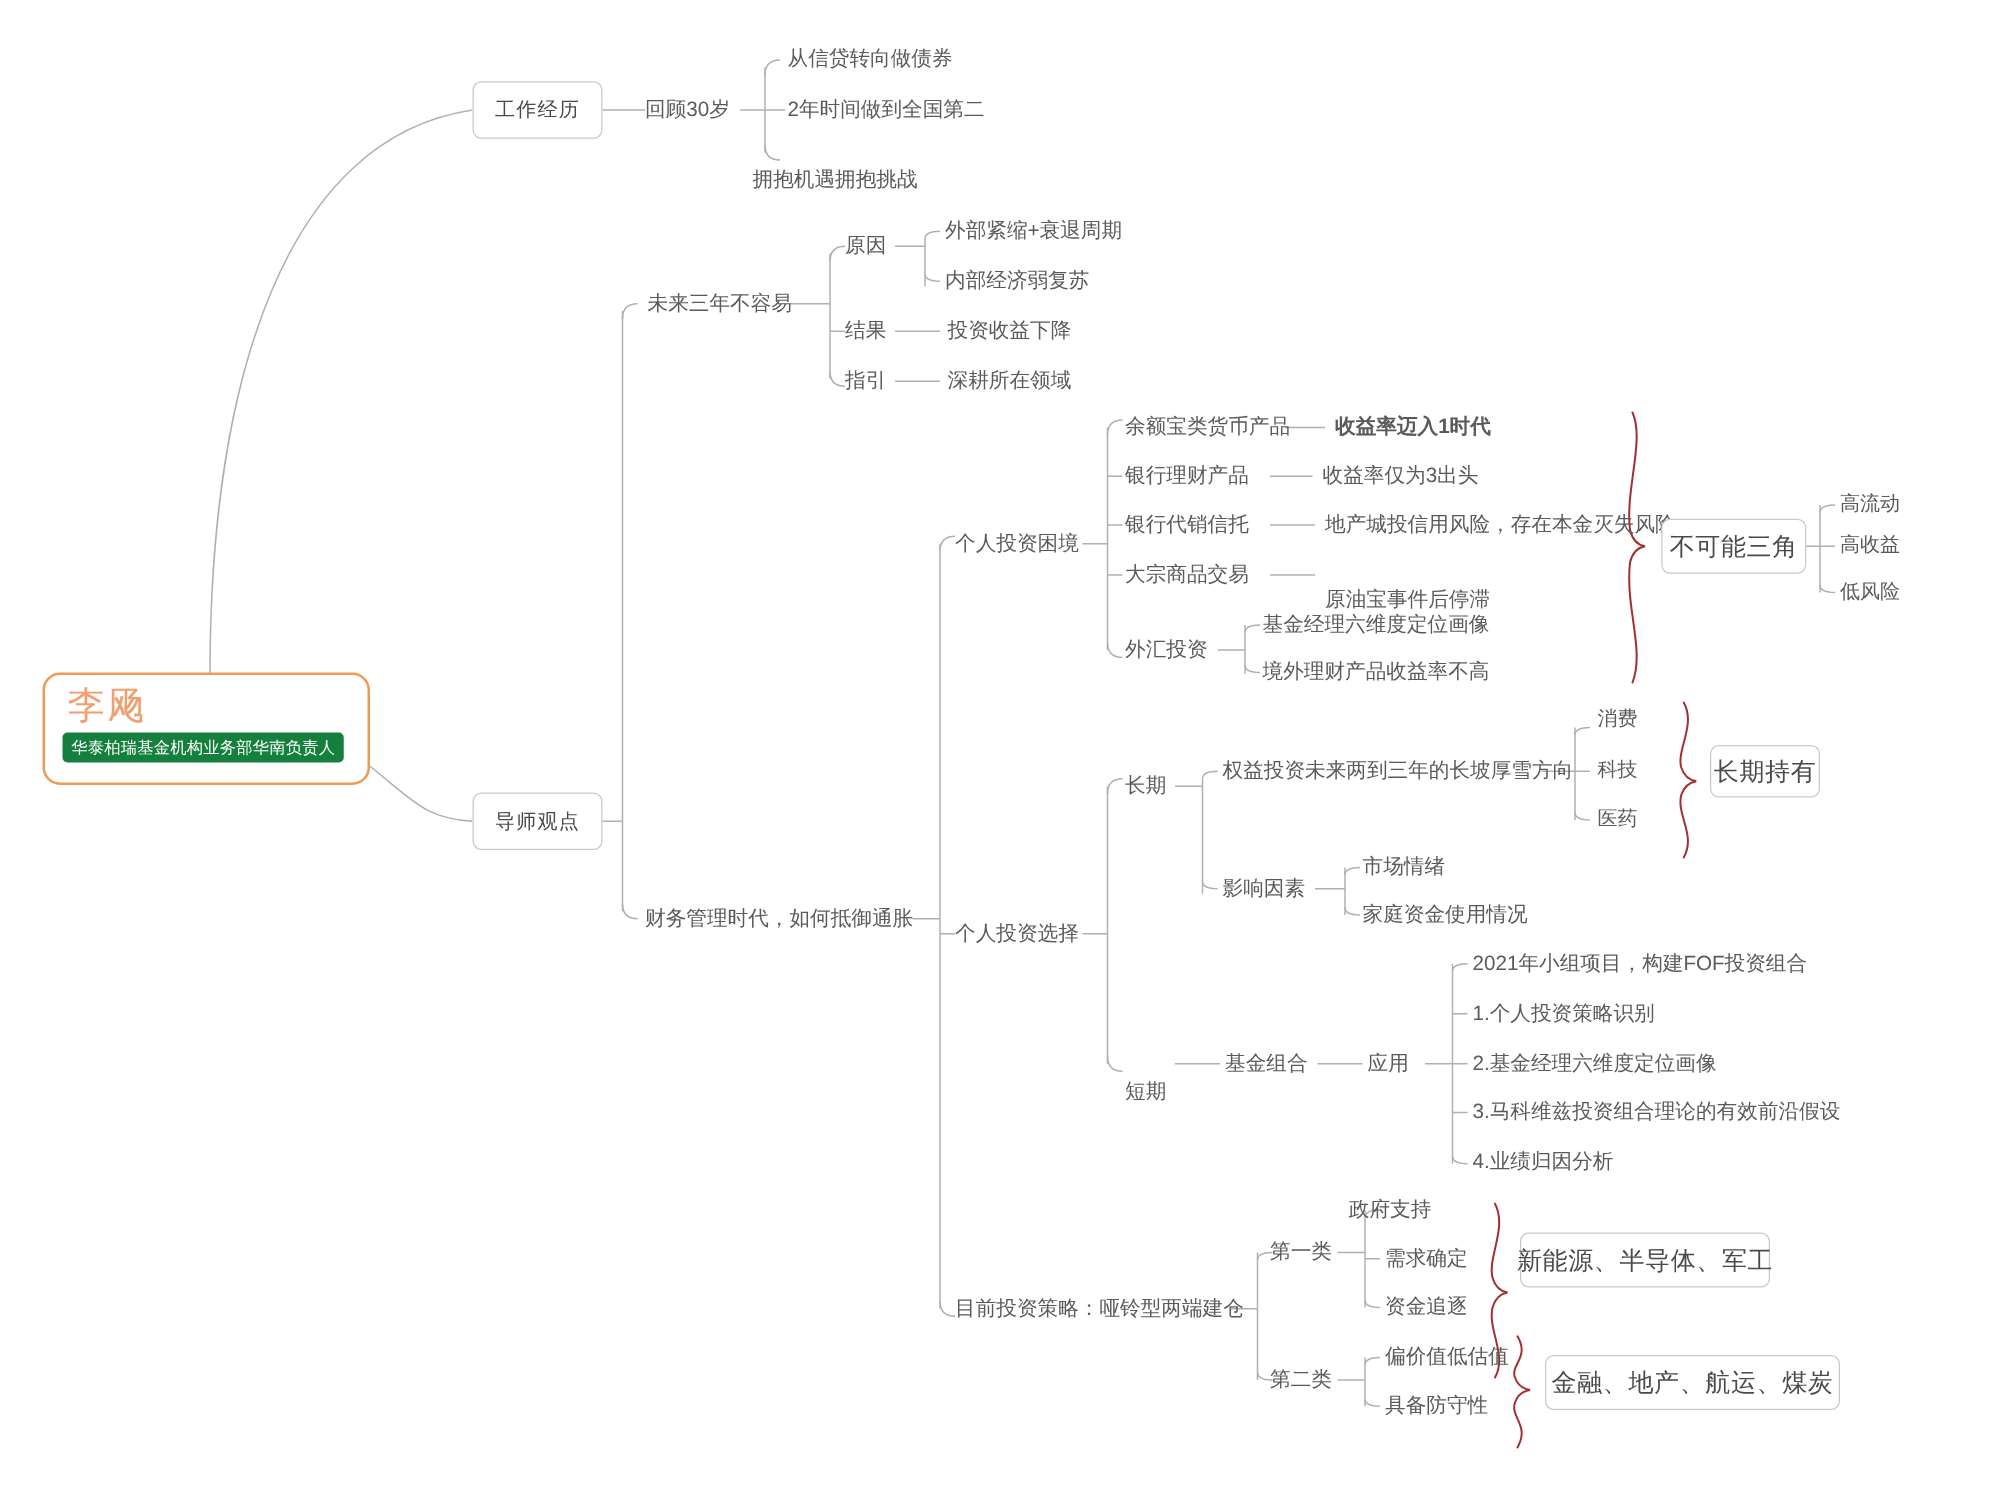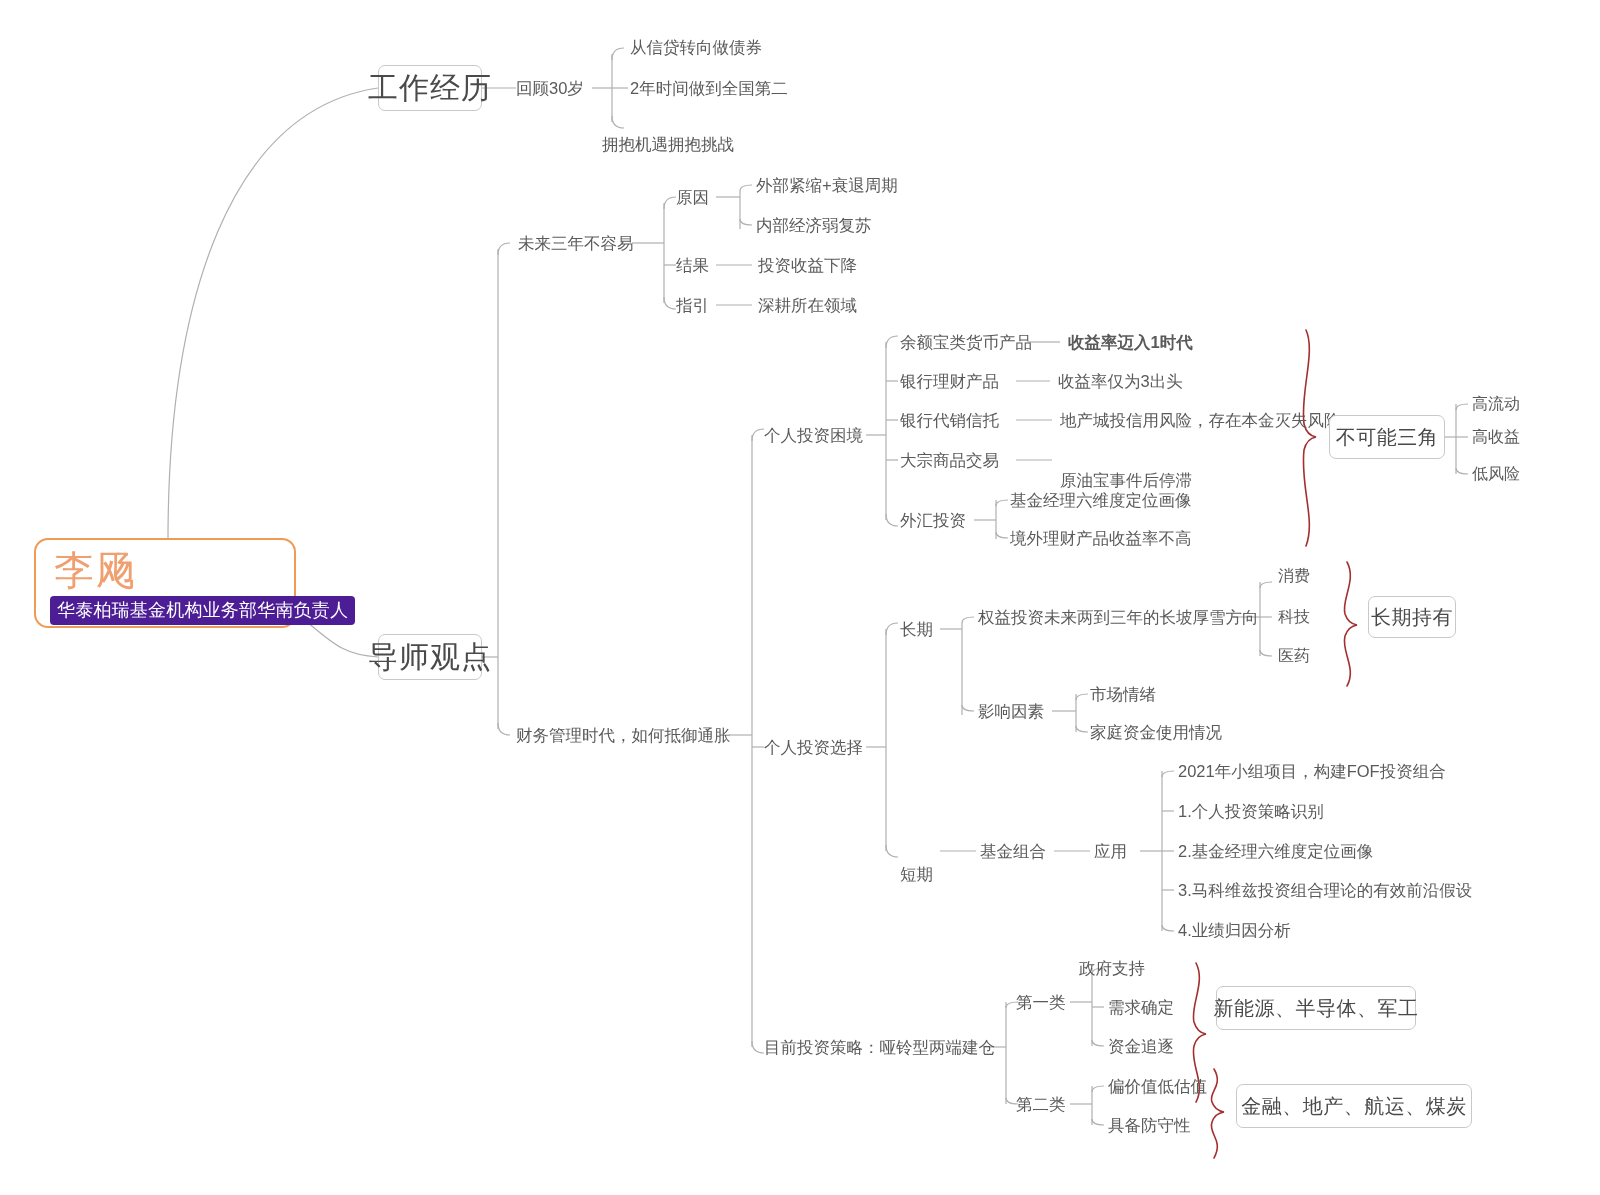--- a/index.html
+++ b/index.html
@@ -31,46 +31,46 @@
     position:absolute;
     border:1px solid #c9c9c9;
     border-radius:7px;
     background:#fff;
     color:#4a4a4a;
     white-space:nowrap;
     display:flex;align-items:center;justify-content:center;
     transform:translateY(-50%);
     box-sizing:border-box;
   }
-  .bnode.lvl1{font-size:30px;letter-spacing:1px;}
+  .bnode.lvl1{font-size:16px;letter-spacing:1px;}
   .bnode.lvl2{font-size:20px;letter-spacing:.5px;}
 
   
   #root-node{
     position:absolute;
     left:34px;top:538px;
     width:262px;height:90px;
     border:2px solid #ef9a55;
     border-radius:14px;
     background:#ffffff;
     box-sizing:border-box;
     padding:9px 14px 0 14px;
   }
   #root-title{
     color:#f0a070;
-    font-size:40px;
+    font-size:30px;
     line-height:1.05;
     letter-spacing:2px;
     margin:0 0 5px 4px;
   }
   #root-sub{
     display:inline-block;
-    background:#4c1d95;
+    background:#15803d;
     color:#ffffff;
-    font-size:18px;
+    font-size:13px;
     line-height:1;
     padding:5px 7px 6px 7px;
     border-radius:4px;
     letter-spacing:.2px;
     white-space:nowrap;
   }
 </style>
 </head>
 <body>
 

